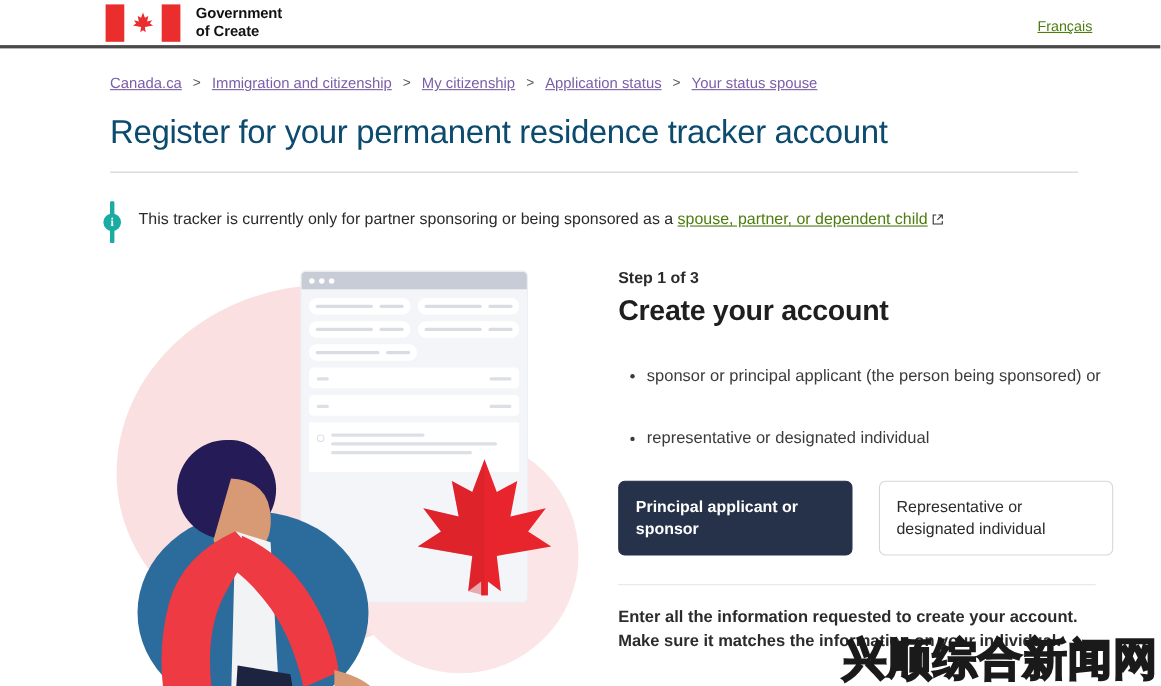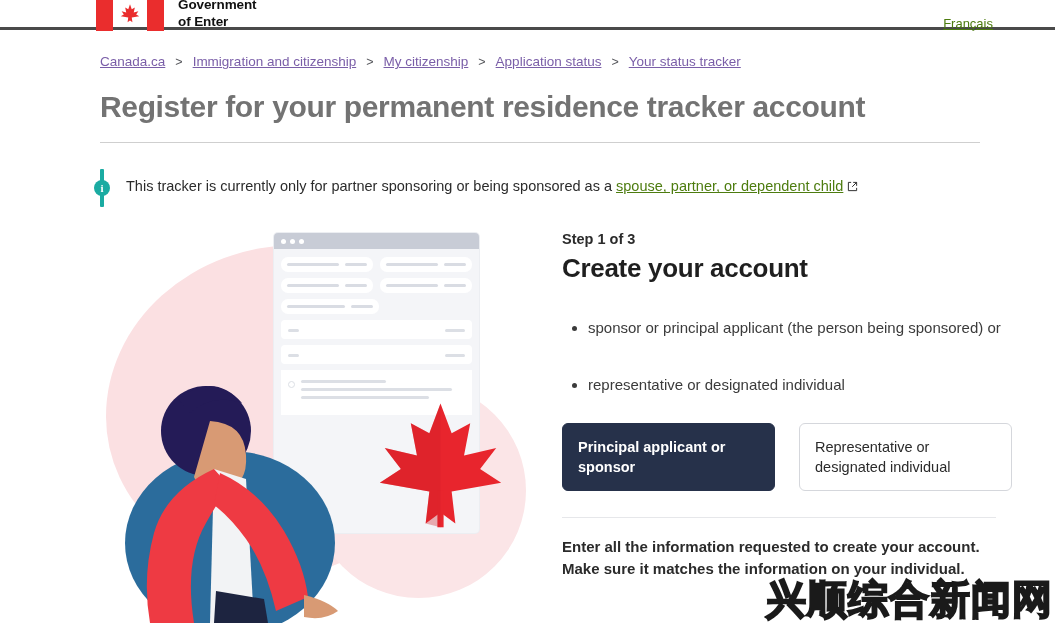--- a/index.html
+++ b/index.html
@@ -9,21 +9,21 @@
     height: 624px;
     background: #ffffff;
     font-family: "Liberation Sans", sans-serif;
     color: #333333;
     overflow: hidden;
     position: relative;
   }
 
   
   .gc-header {
-    height: 30px;
+    height: 44px;
     width: 100%;
     background: #ffffff;
     border-bottom: 3px solid #4a4a4a;
     display: flex;
     align-items: center;
     position: relative;
   }
   .brand {
     display: flex;
     align-items: center;
@@ -70,41 +70,41 @@
     color: #4d7c0f;
     text-decoration: underline;
     cursor: pointer;
   }
 
   
   .breadcrumb {
     margin: 24px 0 0 100px;
     font-size: 13.5px;
     display: flex;
-    align-items: center;
+    align-items: flex-start;
     flex-wrap: nowrap;
   }
   .breadcrumb a {
     color: #7a5ea8;
     text-decoration: underline;
     cursor: pointer;
     white-space: nowrap;
   }
   .breadcrumb .sep {
     margin: 0 10px;
     color: #55565b;
     font-size: 12.5px;
   }
 
   
   .page-title {
     margin: 20px 0 0 100px;
     font-size: 30px;
-    font-weight: bold;
-    color: #737373;
+    font-weight: normal;
+    color: #0c4a6e;
     letter-spacing: -0.35px;
     line-height: 1.18;
   }
   .title-rule {
     margin: 18px 0 0 100px;
     width: 880px;
     height: 1px;
     background: #cfcfcf;
   }
 
@@ -356,37 +356,37 @@
     <div class="flag">
       <div class="flag-bar left"></div>
       <div class="flag-bar right"></div>
       <svg class="flag-leaf" viewBox="0 0 100 100">
         <path fill="#ea2d2d" d="M50 6 L58 28 L72 21 L67 43 L88 38 L78 52 L92 60 L58 66 L61 88 L50 80 L39 88 L42 66 L8 60 L22 52 L12 38 L33 43 L28 21 L42 28 Z"></path>
       </svg>
     </div>
     <div class="wordmark">
       <div class="col">
         <div>Government</div>
-        <div>of Enter</div>
+        <div>of Create</div>
       </div>
     </div>
   </div>
   <span class="lang-link">Français</span>
 </div>
 
 <nav class="breadcrumb">
   <a>Canada.ca</a>
   <span class="sep">&gt;</span>
   <a>Immigration and citizenship</a>
   <span class="sep">&gt;</span>
   <a>My citizenship</a>
   <span class="sep">&gt;</span>
   <a>Application status</a>
   <span class="sep">&gt;</span>
-  <a>Your status tracker</a>
+  <a>Your status spouse</a>
 </nav>
 
 <h1 class="page-title">Register for your permanent residence tracker account</h1>
 <div class="title-rule"></div>
 
 <div class="notice">
   <div class="notice-bar">
     <div class="notice-icon">i</div>
   </div>
   <div class="notice-text">

